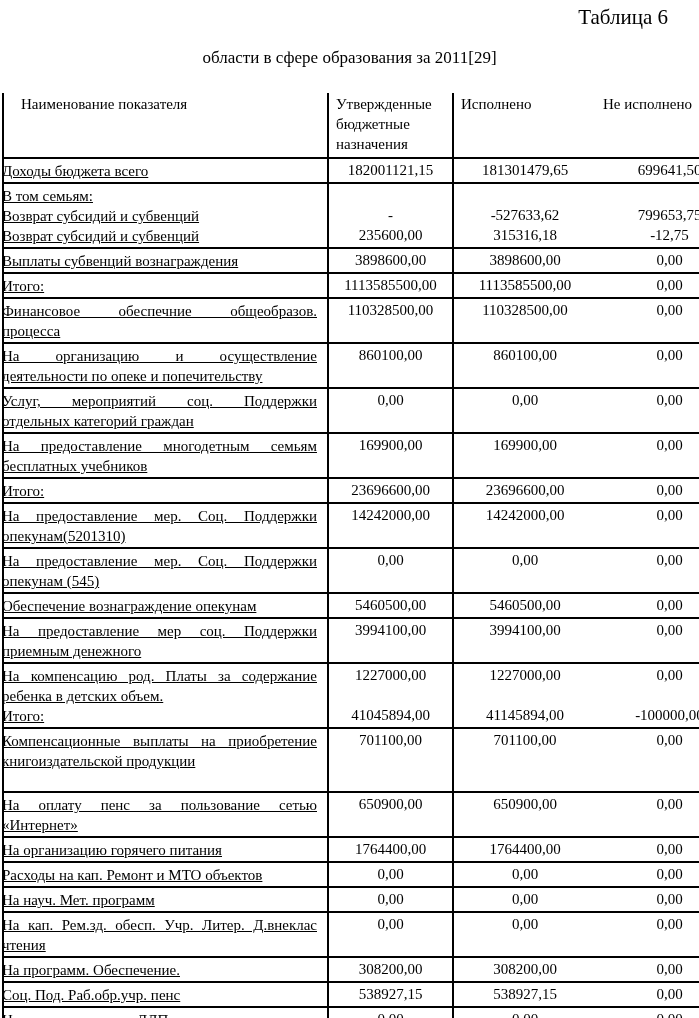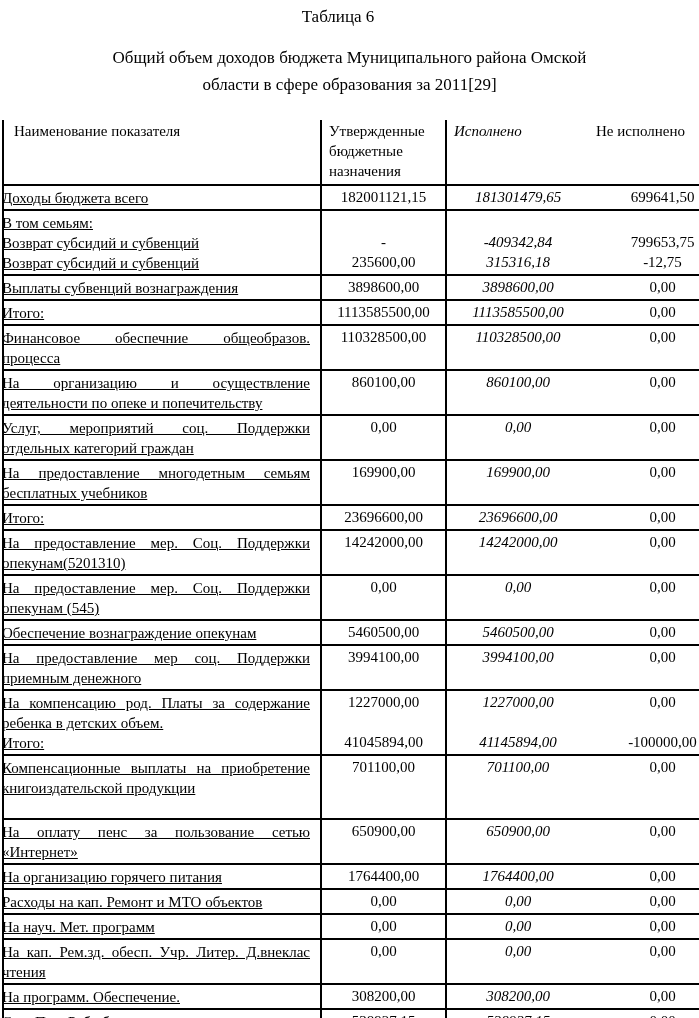--- a/index.html
+++ b/index.html
@@ -2,64 +2,63 @@
 <html><head>
 <meta charset="utf-8">
 <style>
   html,body { margin:0; padding:0; }
   body {
     width:699px; height:1018px; background:#ffffff; color:#000;
     font-family:"Liberation Serif","DejaVu Serif",serif;
     overflow:hidden; position:relative;
   }
   .table-label {
-    text-align:center; padding:7px 31px 0 8px;
-    font-size:17px; line-height:20px;
+    text-align:right; padding:7px 31px 0 8px;
+    font-size:21px; line-height:20px;
   }
   .doc-title {
     margin-top:17px; text-align:center;
     font-size:17px; line-height:27px;
   }
   table.budget {
     border-collapse:collapse; table-layout:fixed;
     margin:22px 0 0 2px; width:685px;
     font-size:15px; line-height:20px;
   }
   th, td {
     border:2px solid #000; vertical-align:top;
     padding:0; font-weight:normal; overflow:hidden;
   }
   thead th { border-top:none; text-align:left; }
   th.h-pad { padding:1px 3px 3px 7px; }
   .c-name  { width:303px; }
   .c-appr  { width:113px; }
-  .c-exec  { width:132px; border-right:hidden;font-style:italic; }
+  .c-exec  { width:132px; border-right:hidden; }
   .c-unex  { width:137px; border-left:hidden; }
   td.c-name { text-align:left; padding:2px 10px 1px 0;text-decoration:underline; }
   td.c-name .ln { margin-left:-2px; }
   td.val { text-align:center; padding-top:1px; }
   .ln { min-height:20px; }
   .jl { text-align:justify; text-align-last:justify; }
 </style>
 </head>
 <body>
 
 <div>
 
   <div class="table-label">Таблица 6</div>
 
   <div class="doc-title">
-    <div>Общий объем доходов бюджета Муниципального района Омской</div>
     <div>области в сфере образования за 2011[29]</div>
   </div>
 
   <table class="budget">
     <thead>
       <tr>
-        <th class="c-name h-pad" style="padding-left:10px">Наименование показателя</th>
+        <th class="c-name h-pad" style="padding-left:17px">Наименование показателя</th>
         <th class="c-appr h-pad">Утвержденные бюджетные назначения</th>
         <th class="c-exec h-pad">Исполнено</th>
         <th class="c-unex h-pad">Не исполнено</th>
       </tr>
     </thead>
     <tbody id="rows">
         <tr>
           <td class="c-name">
             <div class="ln">Доходы бюджета всего</div>
           </td>
@@ -79,21 +78,21 @@
             <div class="ln">Возврат субсидий и субвенций</div>
             <div class="ln">Возврат субсидий и субвенций</div>
           </td>
           <td class="c-appr val">
             <div class="ln"></div>
             <div class="ln">-</div>
             <div class="ln">235600,00</div>
           </td>
           <td class="c-exec val">
             <div class="ln"></div>
-            <div class="ln">-409342,84</div>
+            <div class="ln">-527633,62</div>
             <div class="ln">315316,18</div>
           </td>
           <td class="c-unex val">
             <div class="ln"></div>
             <div class="ln">799653,75</div>
             <div class="ln">-12,75</div>
           </td>
         </tr>
         <tr>
           <td class="c-name">

